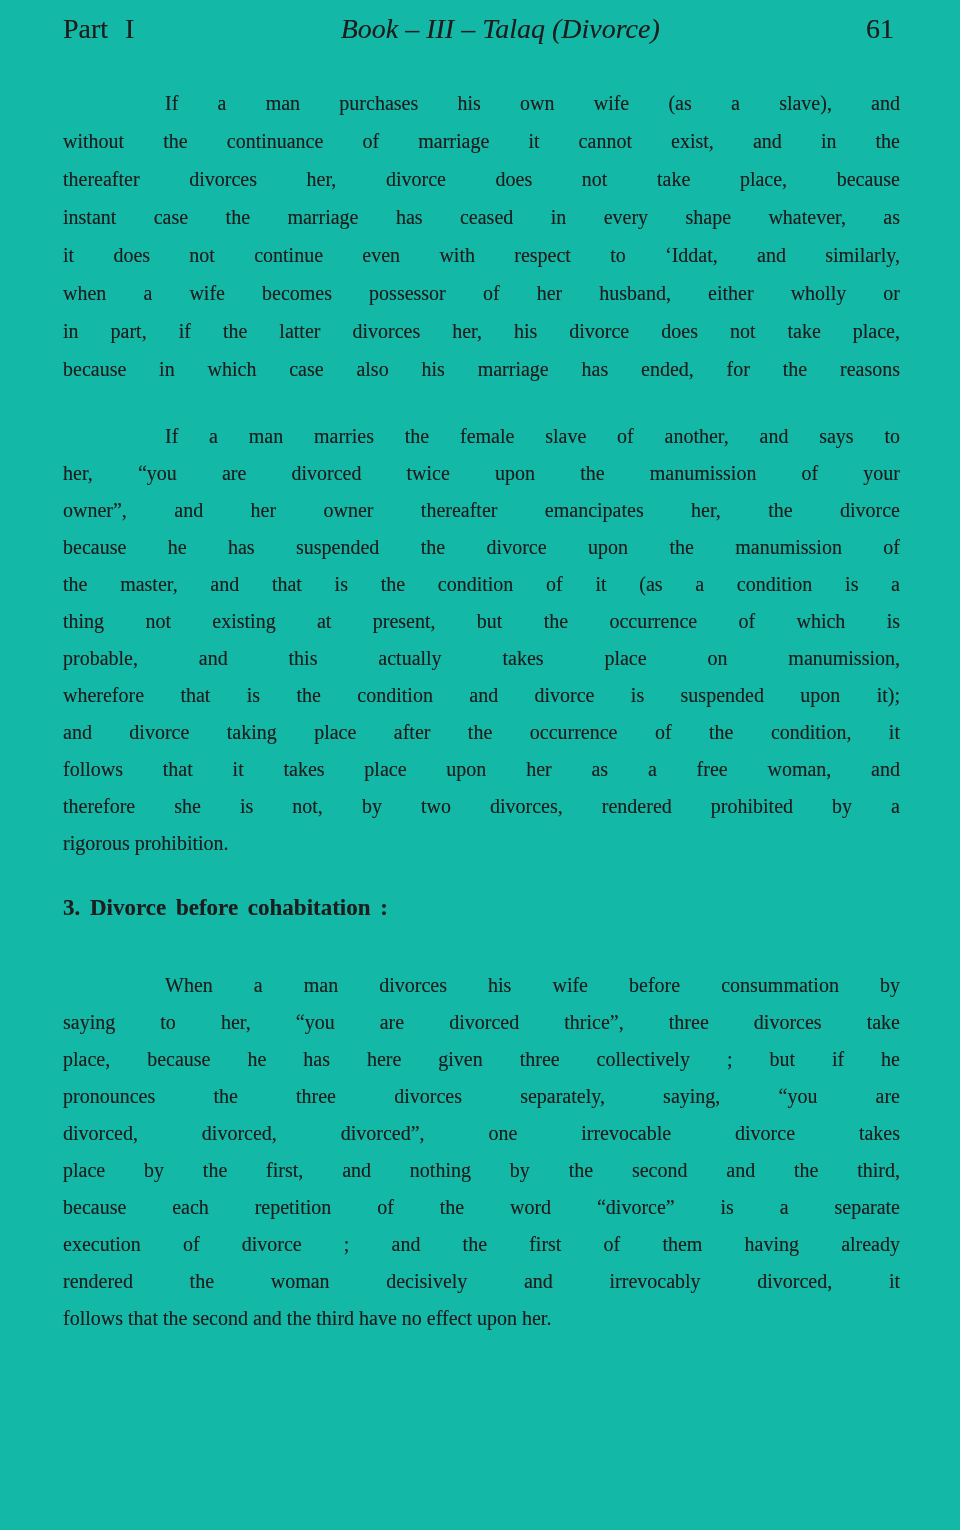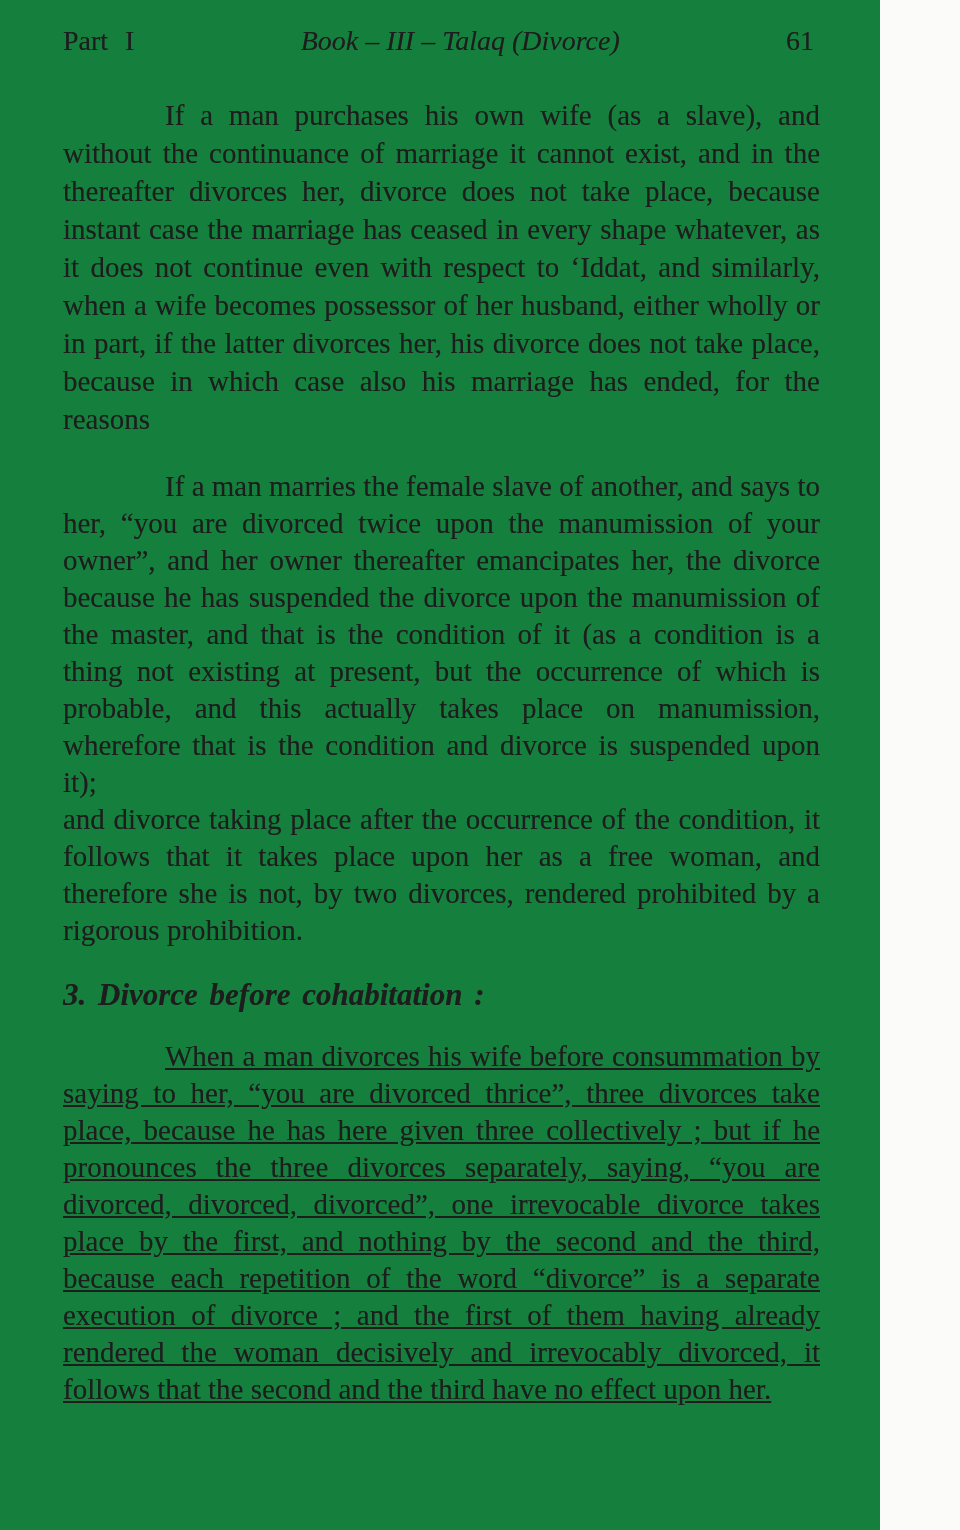--- a/index.html
+++ b/index.html
@@ -2,23 +2,23 @@
 <html><head>
 <meta charset="utf-8">
 <style>
   html, body {
     margin: 0;
     padding: 0;
     background: #fbfbf9;
   }
   .page {
     position: relative;
-    width: 880px;
+    width: 960px;
     height: 1530px;
-    background: #15803d;
+    background: #14b8a6;
     overflow: hidden;
     font-family: "Liberation Serif", serif;
     color: #1d1d1d;
     -webkit-font-smoothing: antialiased;
   }
   .scan-text {
     text-shadow: 0 0 0.6px rgba(30,30,30,0.45);
   }
   .header {
     display: flex;
@@ -26,49 +26,47 @@
     align-items: baseline;
     padding: 10px 66px 0 63px;
     font-size: 28px;
     line-height: 38px;
   }
   .header .part {
     word-spacing: 10px;
   }
   .header .title {
     font-style: italic;
-    margin-top: 12px;
   }
   .body-text {
     padding: 0 60px 0 63px;
   }
   .para {
-    font-size: 29px;
+    font-size: 20px;
   }
   .para .line {
     text-align: justify;
     text-align-last: justify;
     white-space: normal;
   }
   .para .line.last {
     text-align-last: left;
   }
   .para.indent .line.first {
     padding-left: 102px;
   }
   .para-1 { margin-top: 36px; line-height: 38px; }
   .para-2 { margin-top: 30px; line-height: 37px; }
-  .para-3 { margin-top: 24px; line-height: 37px; text-decoration: underline; }
+  .para-3 { margin-top: 40px; line-height: 37px; }
   .section-heading {
     margin-top: 27px;
-    font-size: 31px;
+    font-size: 23px;
     line-height: 38px;
     font-weight: bold;
     word-spacing: 4px;
-    font-style: italic;
   }
 </style>
 </head>
 <body>
 
 <div class="page">
 
   <div class="header scan-text">
     <span class="part">Part I</span>
     <span class="title">Book – III – Talaq (Divorce)</span>

